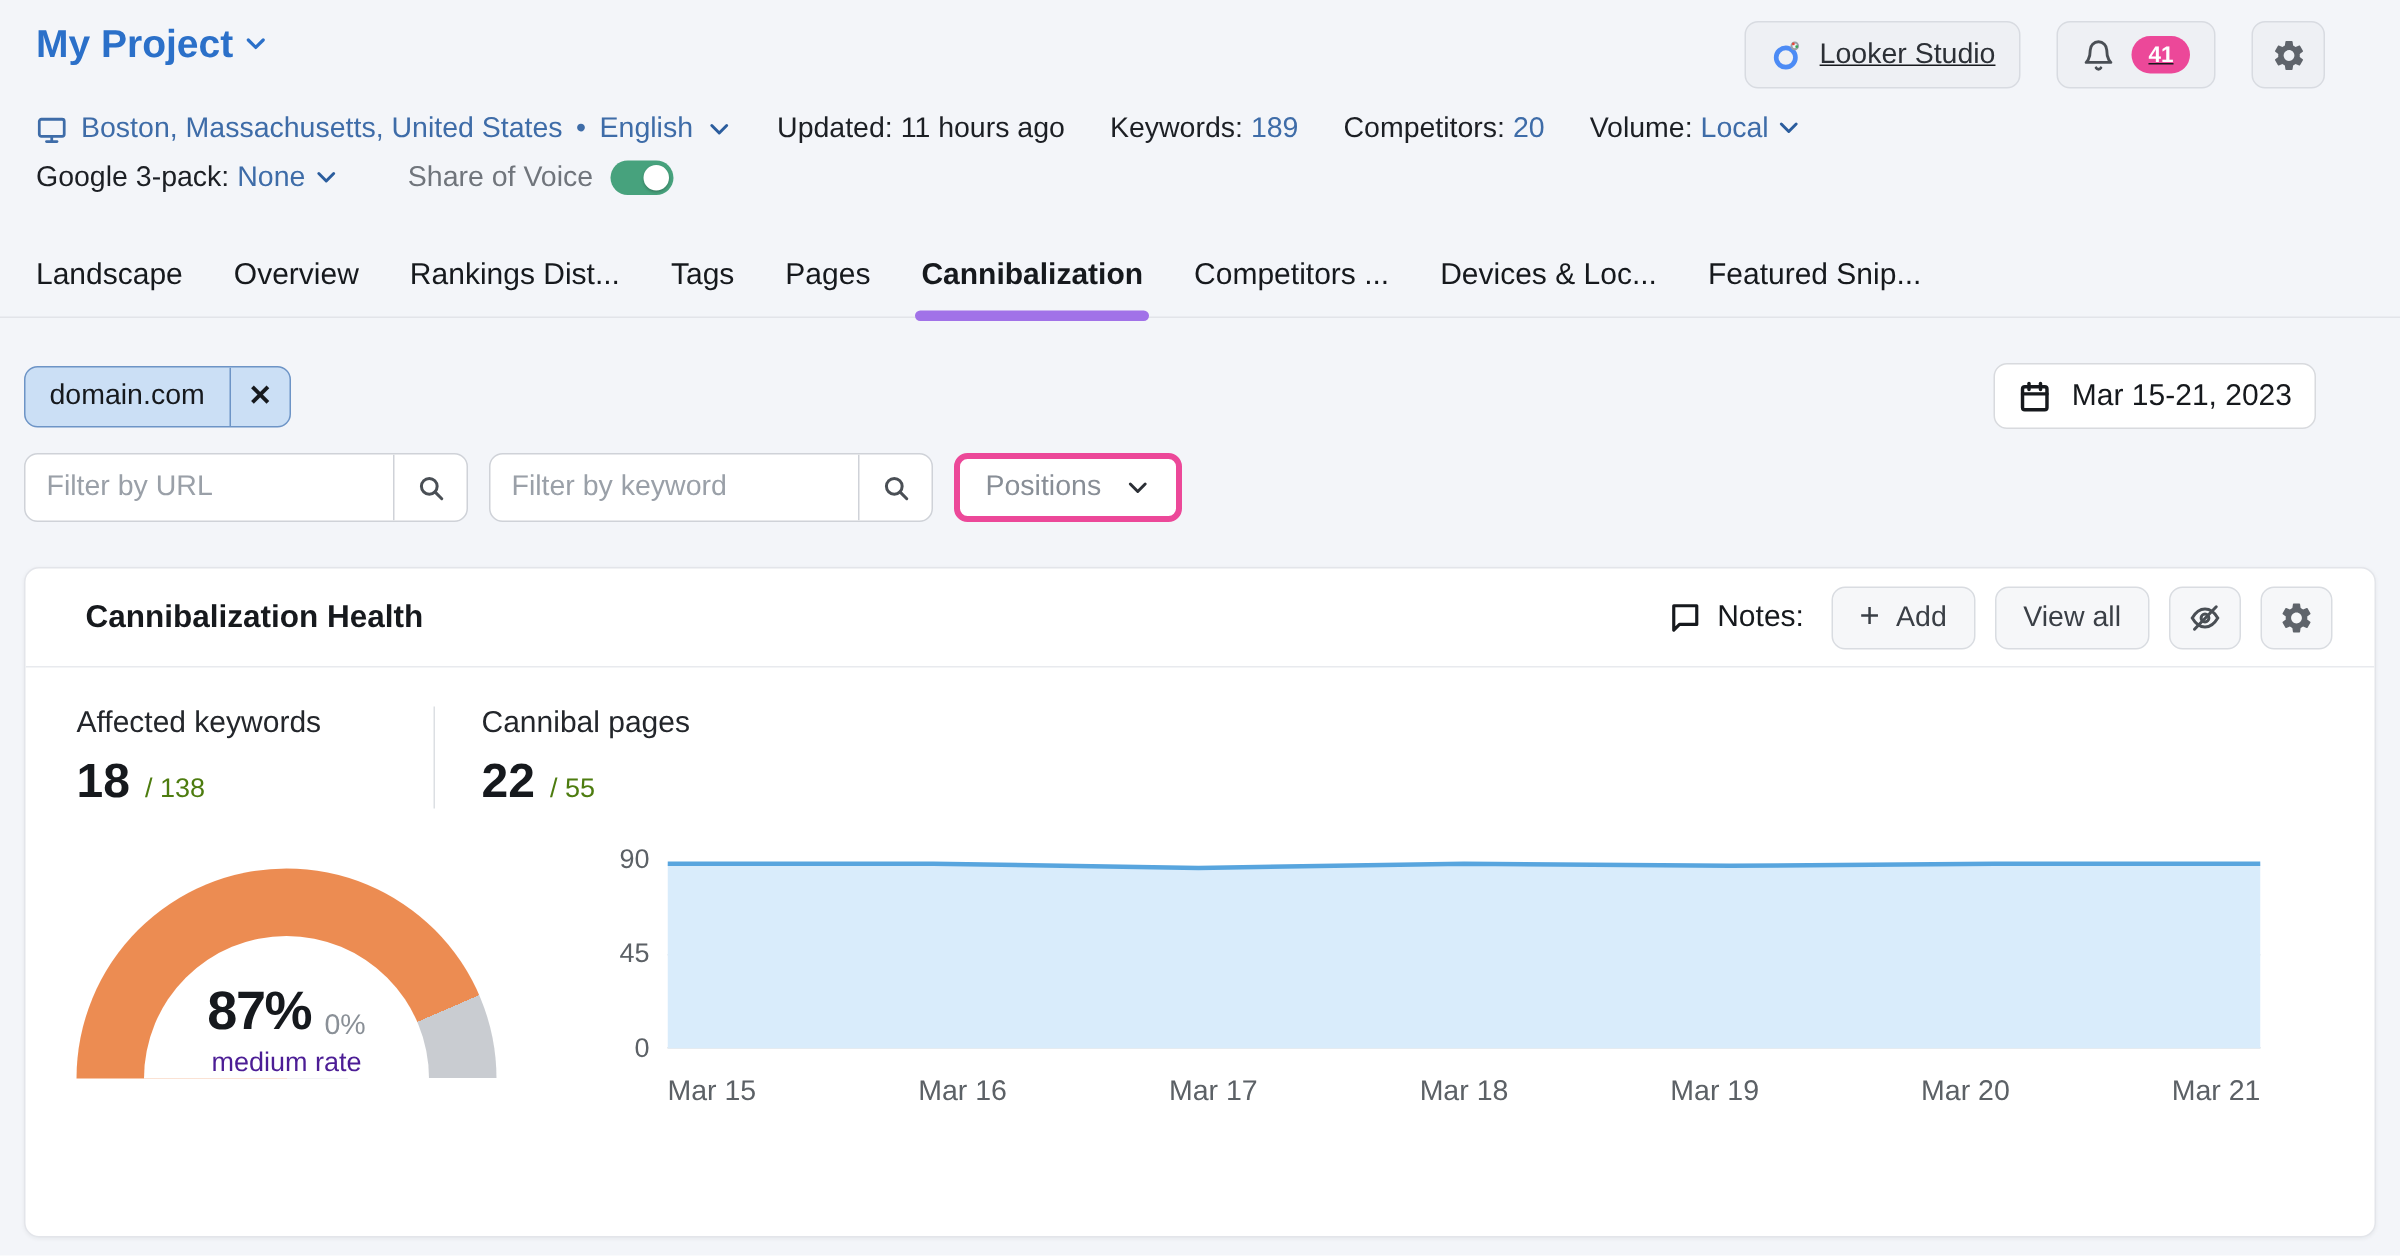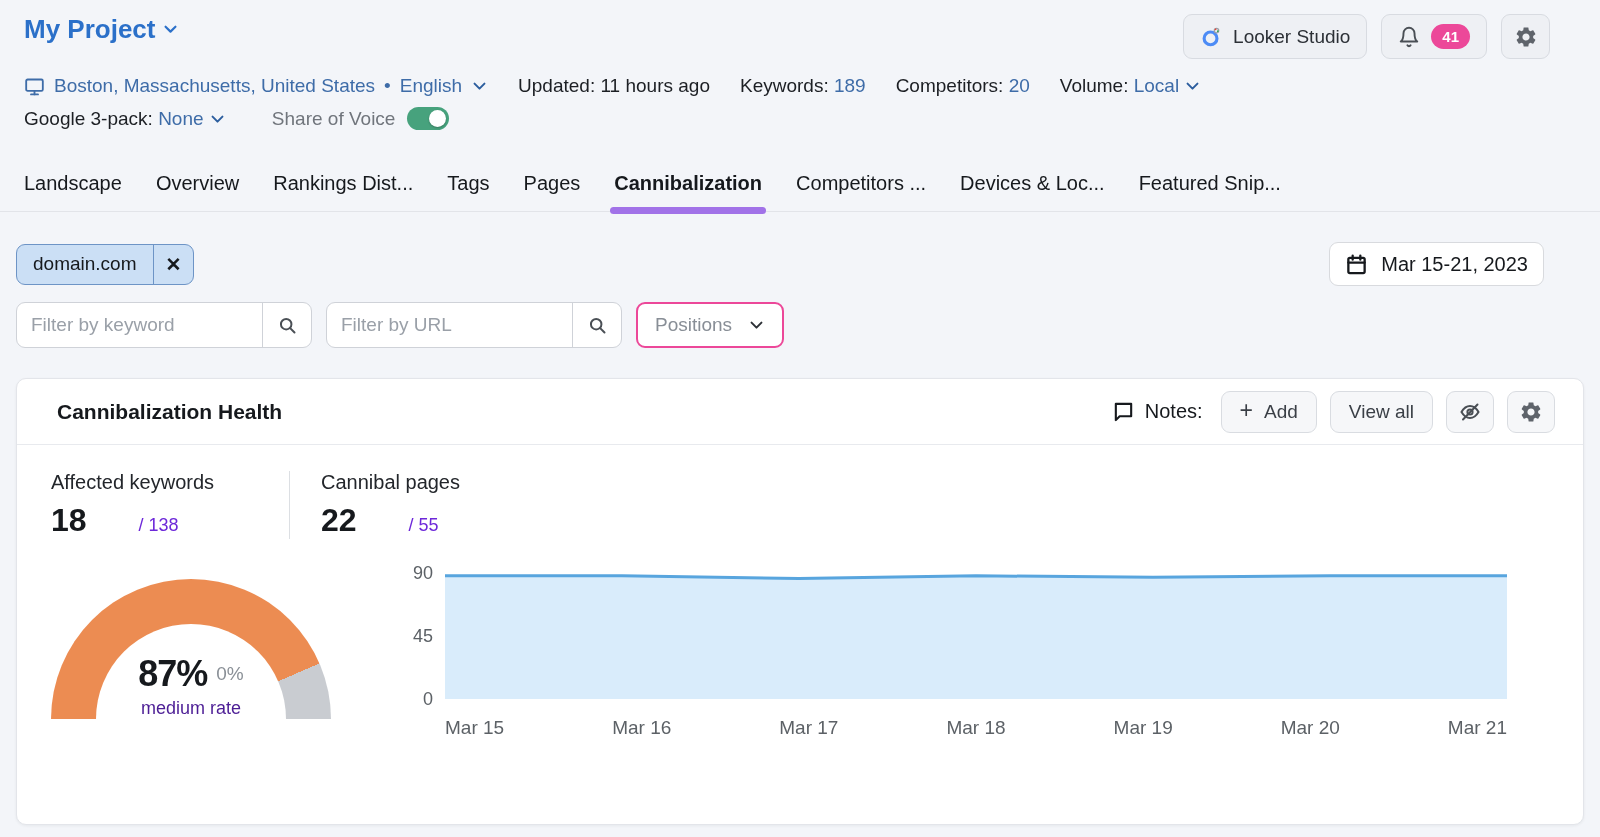--- a/index.html
+++ b/index.html
@@ -12,21 +12,21 @@
     overflow:hidden;
   }
   svg { display:block; }
 
   
   .top { padding:14px 50px 0 24px; }
   .row1 { display:flex; justify-content:space-between; align-items:flex-start; }
   .page-title { font-size:26px; font-weight:700; display:flex; align-items:center; gap:10px; }
   .project { color:#2b70c9; display:inline-flex; align-items:center; gap:6px; cursor:pointer; }
   .chev { width:17px; height:17px; }
-  .hdr-actions { display:flex; gap:14px; align-items:flex-start; }
+  .hdr-actions { display:flex; gap:24px; align-items:flex-start;text-decoration:underline; }
   .btn-gray {
     display:inline-flex; align-items:center; gap:11px;
     background:#eef0f4; border:1px solid #d8dbe1; border-radius:9px;
     height:45px; padding:0 16px; font-size:19px; color:#2c3036; cursor:pointer;
   }
   .badge { background:#ec4899; color:#fff; border-radius:13px; font-size:15px; padding:4px 11px; font-weight:700; }
 
   .meta { display:flex; align-items:center; gap:30px; margin-top:16px; font-size:19px; }
   .meta-link { color:#3e6ca8; display:inline-flex; gap:9px; align-items:center; cursor:pointer; }
   .meta-item { color:#1c1f24; }
@@ -58,21 +58,21 @@
     border:1px solid #d8dade; border-radius:9px; height:44px; padding:0 15px;
     font-size:20px; cursor:pointer;
   }
   .filter-row2 { display:flex; gap:14px; margin-top:16px; padding:0 16px; }
   .input-wrap { display:flex; background:#fff; border:1px solid #cfd2d8; border-radius:9px; height:46px; width:296px; overflow:hidden; }
   .input-wrap input { border:none; outline:none; flex:1; min-width:0; padding:0 14px; font-size:19px; font-family:inherit; color:#16191d; background:transparent; }
   .input-wrap input::placeholder { color:#9aa0a8; }
   .search-seg { width:49px; display:flex; align-items:center; justify-content:center; border-left:1px solid #cfd2d8; cursor:pointer; flex-shrink:0; }
   .select {
     display:inline-flex; align-items:center; gap:16px; background:#fff;
-    border:2px solid #ec4899; border-radius:9px; height:46px; padding:0 17px;
+    border:4px solid #ec4899; border-radius:9px; height:46px; padding:0 17px;
     font-size:19px; color:#888e96; cursor:pointer;
   }
   .select .chev { color:#2c3036; }
 
   
   .card {
     margin:30px 16px 0; background:#fff; border:1px solid #e3e5ea; border-radius:10px;
     box-shadow:0 1px 3px rgba(24,26,30,.06); height:447px; overflow:hidden;
   }
   .card-header { display:flex; justify-content:space-between; align-items:center; height:66px; padding:0 28px 0 40px; border-bottom:1px solid #e8eaee; }
@@ -87,30 +87,30 @@
   .btn-icon { width:48px; padding:0; }
   .plus-glyph { font-size:23px; font-weight:400; line-height:1; color:#3a3f46; position:relative; top:-1px; }
 
   .card-body { padding:26px 34px 0; }
   .stats { display:flex; align-items:stretch; }
   .stat { min-width:238px; }
   .stat + .stat { border-left:1px solid #dcdfe3; padding-left:31px; min-width:0; }
   .stat-label { font-size:20px; color:#23262b; }
   .stat-value-row { display:flex; align-items:baseline; gap:10px; margin-top:8px; }
   .stat-value { font-size:32px; font-weight:700; }
-  .stat-total { font-size:18px; color:#6d28d9;margin-left:42px; }
+  .stat-total { font-size:18px; color:#4d7c0f; }
 
   .content { display:flex; margin-top:34px; }
 
   
   .gauge { position:relative; width:280px; height:146px; flex-shrink:0; }
   .gauge-arc { position:absolute; left:0; bottom:0; width:280px; height:140px; border-radius:140px 140px 0 0; }
   .gauge-hole { position:absolute; left:45px; bottom:0; width:190px; height:95px; background:#fff; border-radius:95px 95px 0 0; }
   .gauge-text { position:absolute; left:0; right:0; bottom:0; text-align:center; }
-  .gauge-value-row { display:flex; align-items:center; justify-content:center; gap:9px; }
+  .gauge-value-row { display:flex; align-items:flex-end; justify-content:center; gap:9px; }
   .gauge-value { font-size:36px; font-weight:700; letter-spacing:-1px; }
   .gauge-delta { font-size:19px; color:#8a9097; }
   .gauge-caption { font-size:18px; color:#4c1d95; margin-top:3px; }
 
   
   .chart-wrap { flex:1; margin-left:74px; padding-right:42px; }
   .chart-main { display:flex; }
   .y-axis { width:40px; position:relative; height:126px; flex-shrink:0; }
   .y-tick { position:absolute; right:12px; transform:translateY(-50%); font-size:18px; color:#5c6166; }
   .y-tick:nth-child(1) { top:0; }
@@ -233,30 +233,30 @@
       <line x1="8" y1="2.8" x2="8" y2="7"></line>
       <line x1="16" y1="2.8" x2="16" y2="7"></line>
       <line x1="3.5" y1="10" x2="20.5" y2="10"></line>
     </svg>
     <span>Mar 15-21, 2023</span>
   </div>
 </div>
 
 <div class="filter-row2">
   <div class="input-wrap">
-    <input type="text" placeholder="Filter by keyword" style="">
+    <input type="text" placeholder="Filter by URL" style="">
     <span class="search-seg">
       <svg width="21" height="21" viewBox="0 0 24 24" fill="none" stroke="#4a4f55" stroke-width="2.3" stroke-linecap="round">
         <circle cx="10.5" cy="10.5" r="6"></circle>
           <line x1="15" y1="15" x2="20" y2="20"></line>
       </svg>
     </span>
   </div>
   <div class="input-wrap">
-    <input type="text" placeholder="Filter by URL" style="">
+    <input type="text" placeholder="Filter by keyword" style="">
     <span class="search-seg">
       <svg width="21" height="21" viewBox="0 0 24 24" fill="none" stroke="#4a4f55" stroke-width="2.3" stroke-linecap="round">
         <circle cx="10.5" cy="10.5" r="6"></circle>
           <line x1="15" y1="15" x2="20" y2="20"></line>
       </svg>
     </span>
   </div>
   <div class="select">
     <span>Positions</span>
     <svg class="chev" viewBox="0 0 24 24" fill="none" stroke="#2c3036" stroke-width="2.8" stroke-linecap="round" stroke-linejoin="round">

